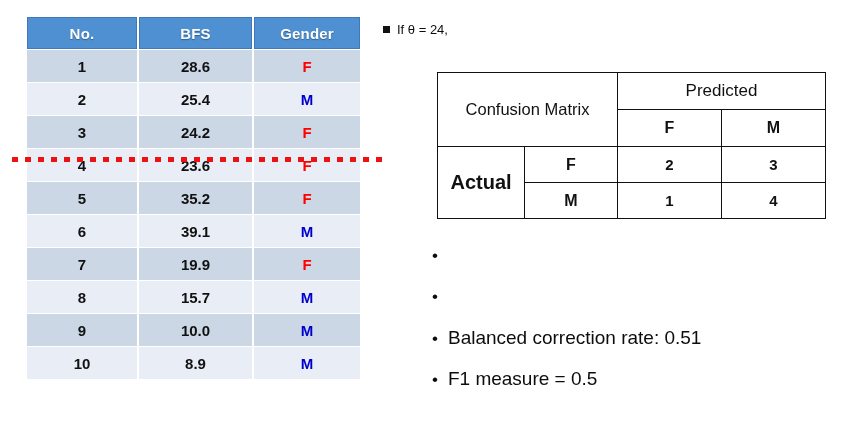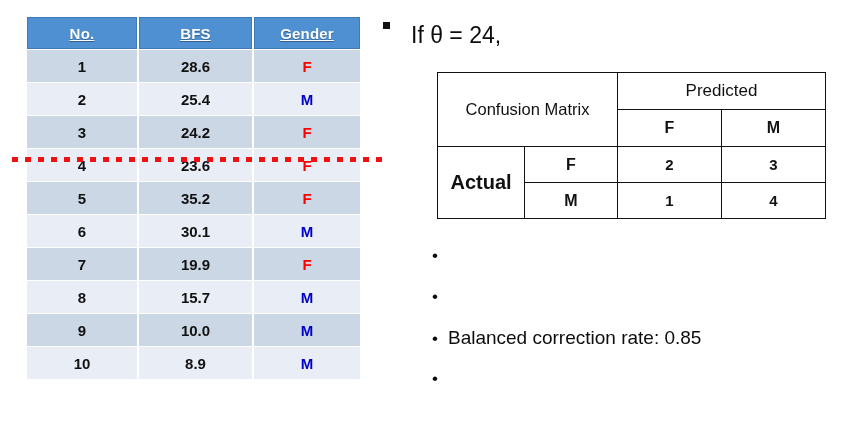--- a/index.html
+++ b/index.html
@@ -28,21 +28,20 @@
   }
   #data-table th {
     background: #4e90d2;
     border: 1px solid #4079b8;
     color: #ffffff;
     font-size: 15px;
     font-weight: bold;
     height: 28px;
     letter-spacing: 0.2px;
     text-shadow: 0 1px 1px rgba(0,0,0,0.35);
-    text-decoration: underline;
   }
   #data-table td {
     height: 30px;
     text-align: center;
     font-size: 15px;
     font-weight: bold;
     color: #111111;
     border: none;
   }
   #data-table tbody tr.odd td { background: #ccd7e6; }
@@ -65,23 +64,23 @@
         #ee1111 0px, #ee1111 6px,
         rgba(255,255,255,0) 6px, rgba(255,255,255,0) 13px);
   }
 
   
   #theta-line {
     position: absolute;
     left: 383px;
     top: 22px;
     display: flex;
-    align-items: flex-start;
-    gap: 21px;
-    font-size: 23px;
+    align-items: center;
+    gap: 7px;
+    font-size: 13px;
     color: #0d0d0d;
   }
   #theta-line .sq-bullet {
     width: 7px;
     height: 7px;
     background: #111111;
     display: inline-block;
     flex: none;
   }
 
@@ -189,21 +188,21 @@
         <td>23.6</td>
         <td class="gender-f">F</td>
       </tr>
       <tr class="odd">
         <td>5</td>
         <td>35.2</td>
         <td class="gender-f">F</td>
       </tr>
       <tr class="even">
         <td>6</td>
-        <td>30.1</td>
+        <td>39.1</td>
         <td class="gender-m">M</td>
       </tr>
       <tr class="odd">
         <td>7</td>
         <td>19.9</td>
         <td class="gender-f">F</td>
       </tr>
       <tr class="even">
         <td>8</td>
         <td>15.7</td>
@@ -261,18 +260,19 @@
 
 <ul id="metrics">
     <li>
       <span class="dot-bullet">•</span>
     </li>
     <li>
       <span class="dot-bullet">•</span>
     </li>
     <li>
       <span class="dot-bullet">•</span>
-      <span>Balanced correction rate: 0.85</span>
-    </li>
-    <li>
-      <span class="dot-bullet">•</span>
+      <span>Balanced correction rate: 0.51</span>
+    </li>
+    <li>
+      <span class="dot-bullet">•</span>
+      <span>F1 measure = 0.5</span>
     </li>
   </ul>
 
 </body></html>

